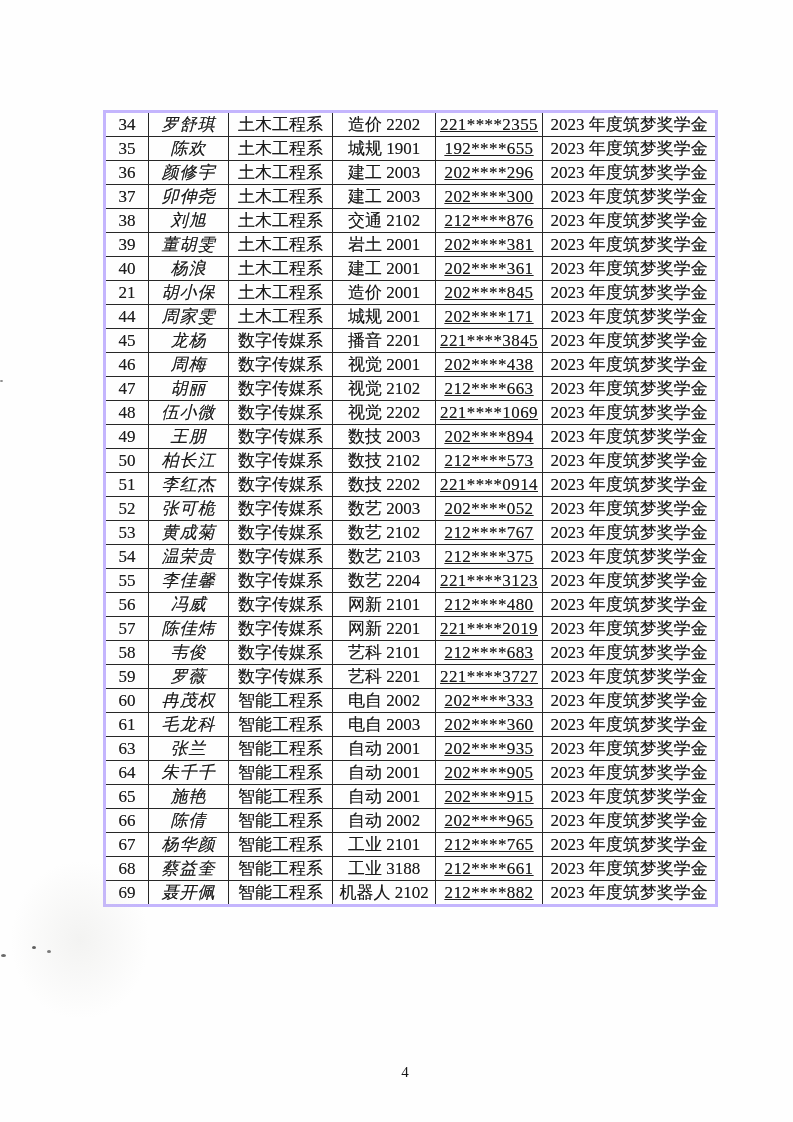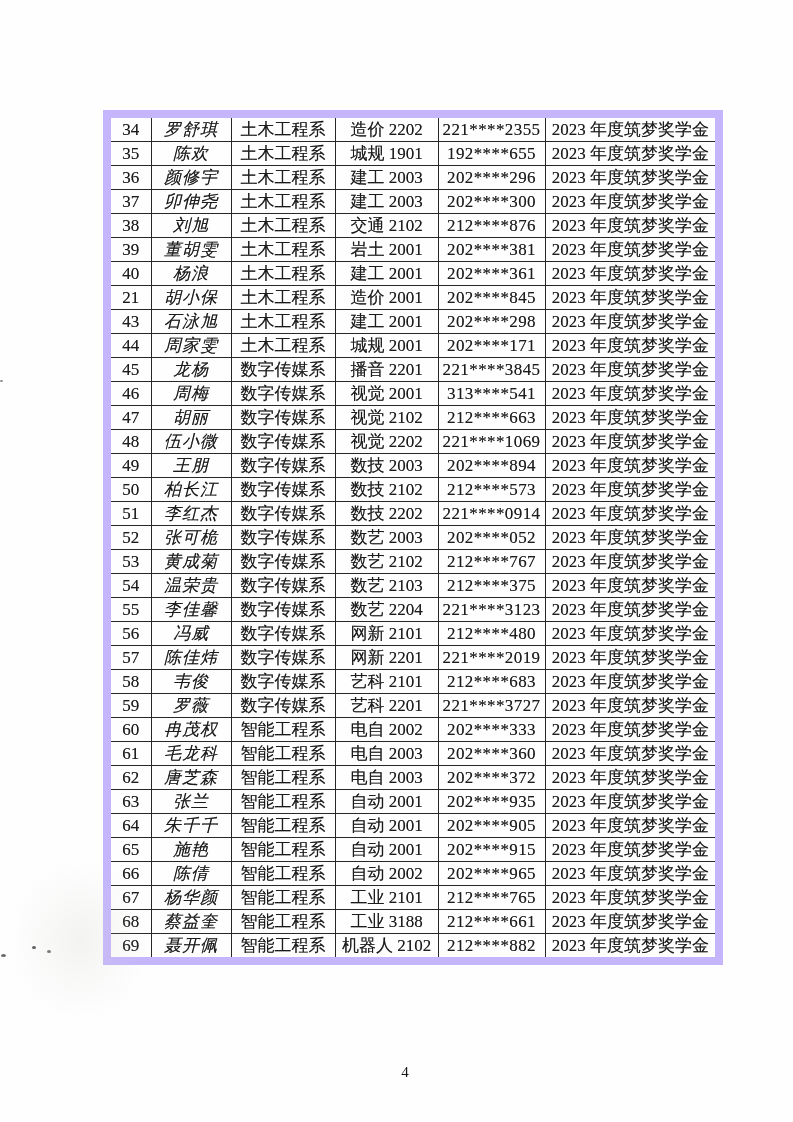--- a/index.html
+++ b/index.html
@@ -21,38 +21,38 @@
     background: #fefefe;
   }
   table.award-table {
     position: absolute;
     left: 103px;
     top: 110px;
     width: 612px;
     height: 729px;
     border-collapse: collapse;
     table-layout: fixed;
-    border: 8px solid #c4b5fd;
+    border: 3px solid #c4b5fd;
   }
   table.award-table td {
     border: 1px solid #272727;
     border-top-width: 1.5px;
     border-bottom-width: 1.5px;
     text-align: center;
     vertical-align: middle;
     padding: 0 2px;
     font-size: 17px;
     white-space: nowrap;
     overflow: hidden;
     
     text-shadow: 0 0 0.5px rgba(20,20,20,0.55);
   }
   td.col-0 { font-size: 15.5px; }
   td.col-1 { letter-spacing: 1px; font-style: italic; }
-  td.col-4 { font-size: 16px; letter-spacing: 0.4px; }
+  td.col-4 { font-size: 16px; letter-spacing: 0.4px; text-decoration: underline; }
   td.col-5 { font-size: 16.5px; font-family: Liberation Serif, serif; }
   .page-number {
     position: absolute;
     top: 1064px;
     left: 405px;
     transform: translateX(-50%);
     font-size: 15px;
     color: #161616;
   }
   
@@ -148,49 +148,41 @@
         </tr>
         <tr>
           <td class="col-0">21</td>
           <td class="col-1">胡小保</td>
           <td class="col-2">土木工程系</td>
           <td class="col-3">造价 2001</td>
           <td class="col-4">202****845</td>
           <td class="col-5">2023 年度筑梦奖学金</td>
         </tr>
         <tr>
-          <td class="col-0">43</td>
-          <td class="col-1">石泳旭</td>
-          <td class="col-2">土木工程系</td>
-          <td class="col-3">建工 2001</td>
-          <td class="col-4">202****298</td>
-          <td class="col-5">2023 年度筑梦奖学金</td>
-        </tr>
-        <tr>
           <td class="col-0">44</td>
           <td class="col-1">周家雯</td>
           <td class="col-2">土木工程系</td>
           <td class="col-3">城规 2001</td>
           <td class="col-4">202****171</td>
           <td class="col-5">2023 年度筑梦奖学金</td>
         </tr>
         <tr>
           <td class="col-0">45</td>
           <td class="col-1">龙杨</td>
           <td class="col-2">数字传媒系</td>
           <td class="col-3">播音 2201</td>
           <td class="col-4">221****3845</td>
           <td class="col-5">2023 年度筑梦奖学金</td>
         </tr>
         <tr>
           <td class="col-0">46</td>
           <td class="col-1">周梅</td>
           <td class="col-2">数字传媒系</td>
           <td class="col-3">视觉 2001</td>
-          <td class="col-4">313****541</td>
+          <td class="col-4">202****438</td>
           <td class="col-5">2023 年度筑梦奖学金</td>
         </tr>
         <tr>
           <td class="col-0">47</td>
           <td class="col-1">胡丽</td>
           <td class="col-2">数字传媒系</td>
           <td class="col-3">视觉 2102</td>
           <td class="col-4">212****663</td>
           <td class="col-5">2023 年度筑梦奖学金</td>
         </tr>
@@ -297,28 +289,20 @@
           <td class="col-3">电自 2002</td>
           <td class="col-4">202****333</td>
           <td class="col-5">2023 年度筑梦奖学金</td>
         </tr>
         <tr>
           <td class="col-0">61</td>
           <td class="col-1">毛龙科</td>
           <td class="col-2">智能工程系</td>
           <td class="col-3">电自 2003</td>
           <td class="col-4">202****360</td>
-          <td class="col-5">2023 年度筑梦奖学金</td>
-        </tr>
-        <tr>
-          <td class="col-0">62</td>
-          <td class="col-1">唐芝森</td>
-          <td class="col-2">智能工程系</td>
-          <td class="col-3">电自 2003</td>
-          <td class="col-4">202****372</td>
           <td class="col-5">2023 年度筑梦奖学金</td>
         </tr>
         <tr>
           <td class="col-0">63</td>
           <td class="col-1">张兰</td>
           <td class="col-2">智能工程系</td>
           <td class="col-3">自动 2001</td>
           <td class="col-4">202****935</td>
           <td class="col-5">2023 年度筑梦奖学金</td>
         </tr>

